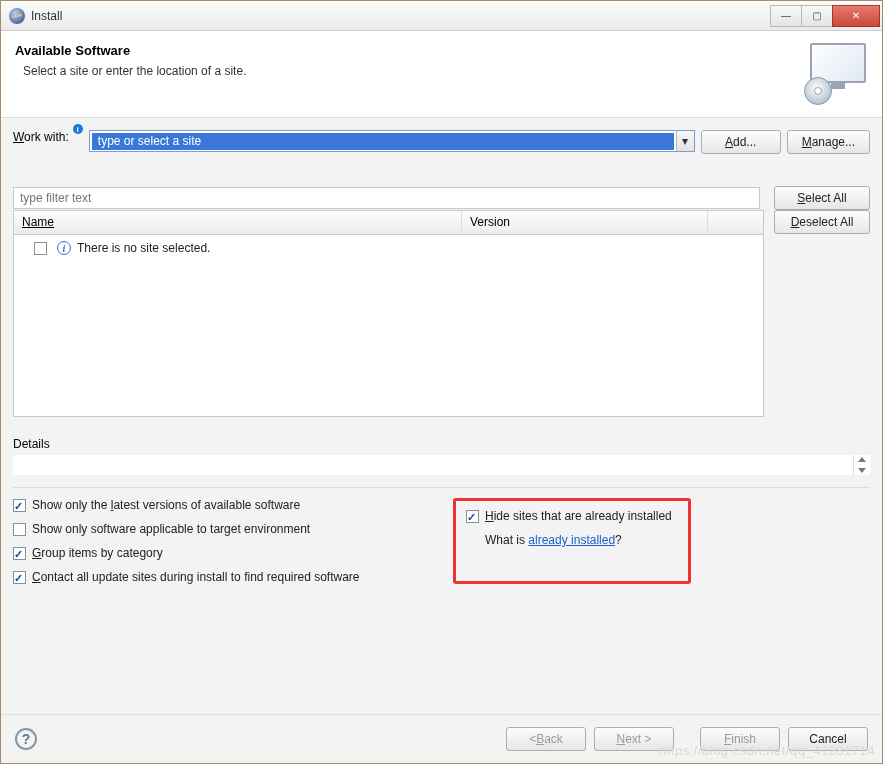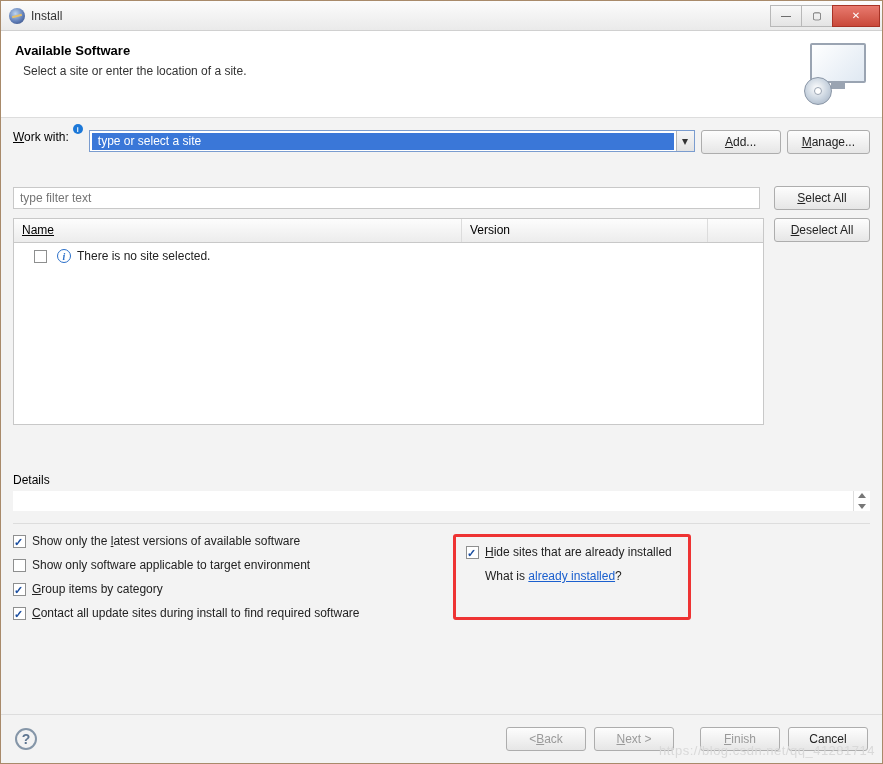--- a/index.html
+++ b/index.html
@@ -151,24 +151,24 @@
 .checkbox.checked::after {
   content:"✓"; color:#1c4fa0; font-size:11px; line-height:11px; position:relative; top:-1px; left:0px; font-weight:bold;
 }
 .info-icon {
   width:14px; height:14px; border-radius:50%; border:1px solid #2a6fc9;
   display:inline-flex; align-items:center; justify-content:center;
   color:#2a6fc9; font-family:Georgia,serif; font-style:italic; font-size:10px; font-weight:bold;
   margin-left:4px;
 }
 .side-col { display:flex; flex-direction:column; gap:6px; width:96px; }
-.filter-row { display:flex; gap:14px; align-items:center; margin-bottom:8px; }
+.filter-row { display:flex; gap:14px; align-items:center; margin-bottom:0; }
 .filter-row .side-col-placeholder { width:96px; }
 .details-area { margin-top:20px; }
-.details-label { margin-bottom:4px;margin-top:28px; }
+.details-label { margin-bottom:4px; }
 .details-box { height:20px; background:#fff; position:relative; }
 .stepper {
   position:absolute; right:0; top:0; width:17px; height:20px;
   border-left:1px solid #ddd;
 }
 .stepper::before, .stepper::after {
   content:""; position:absolute; left:4px; width:0; height:0;
   border-left:4px solid transparent; border-right:4px solid transparent;
 }
 .stepper::before { top:2px; border-bottom:5px solid #777; }

